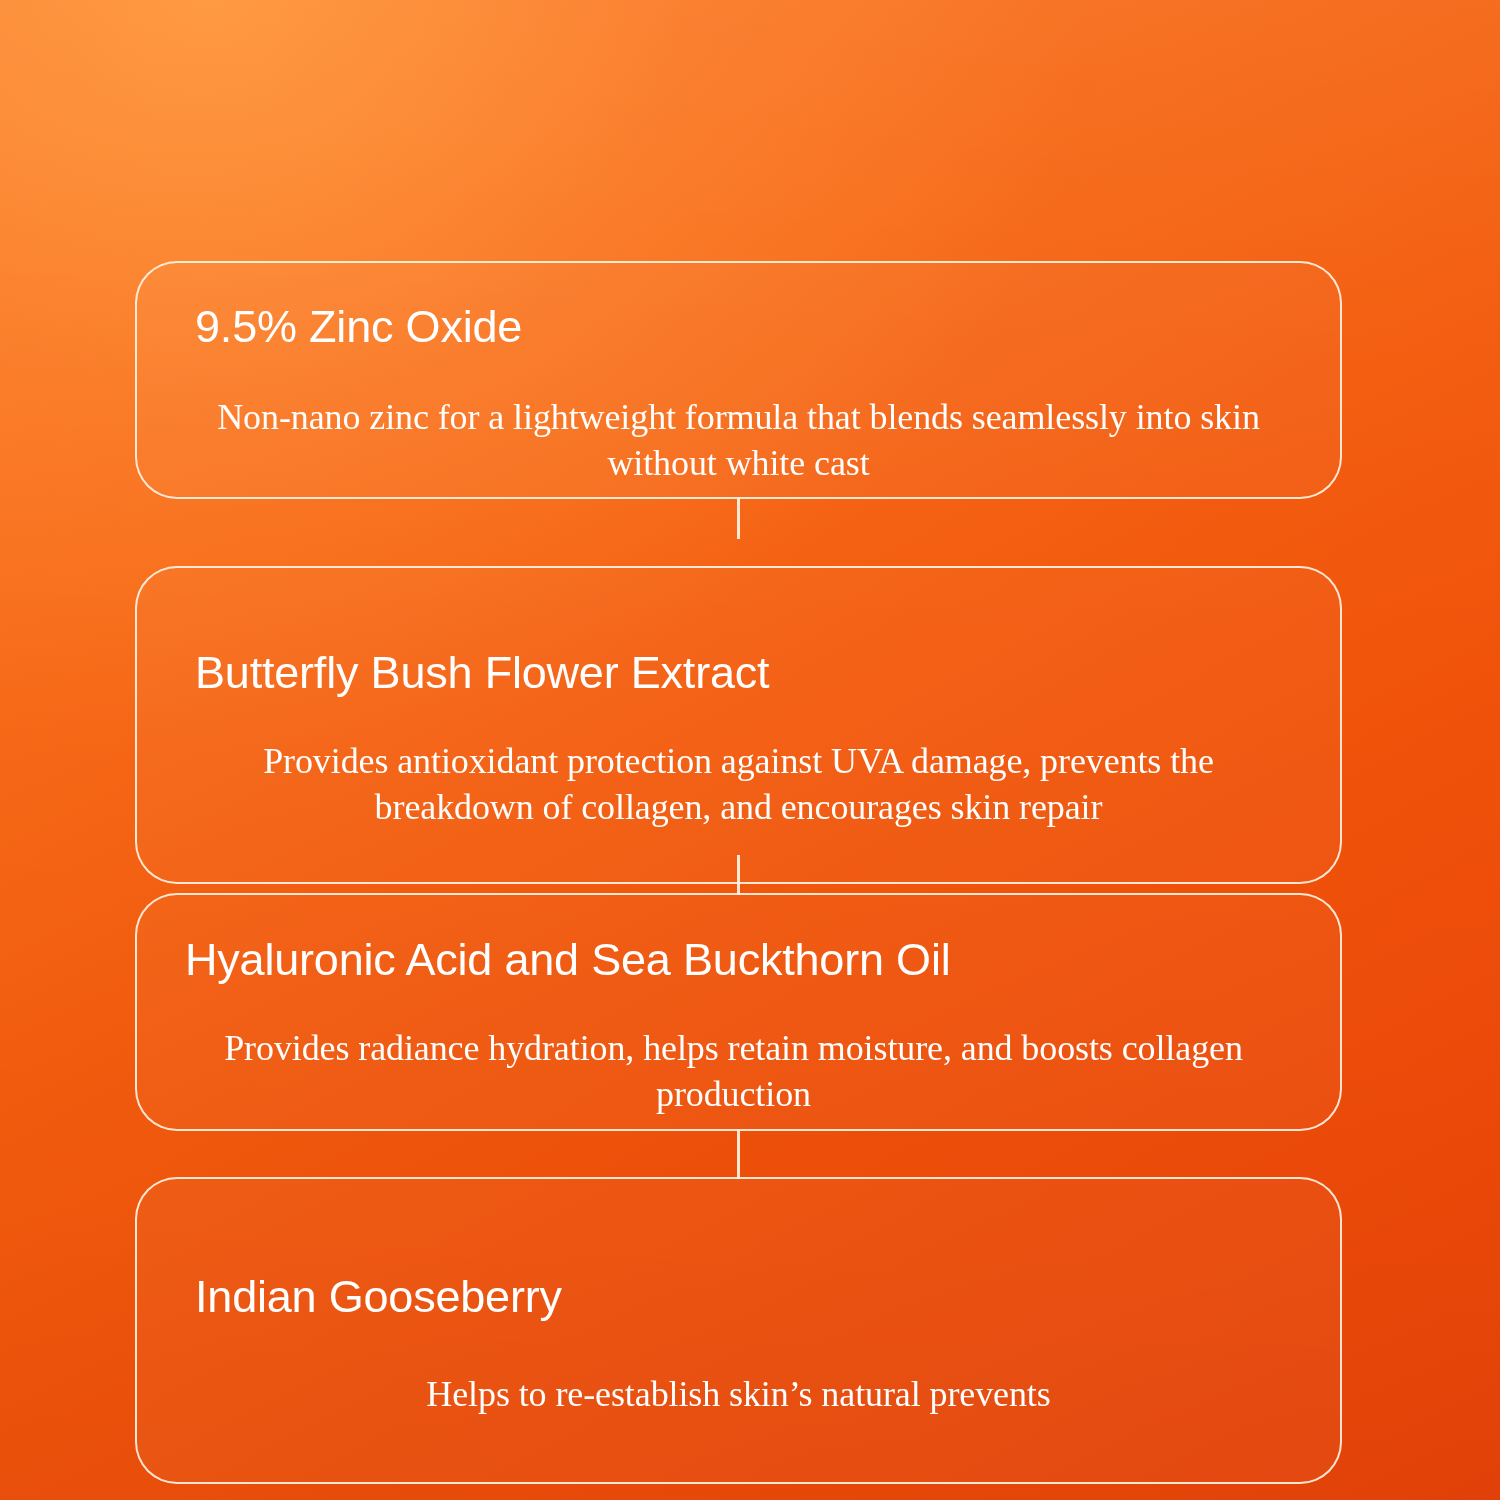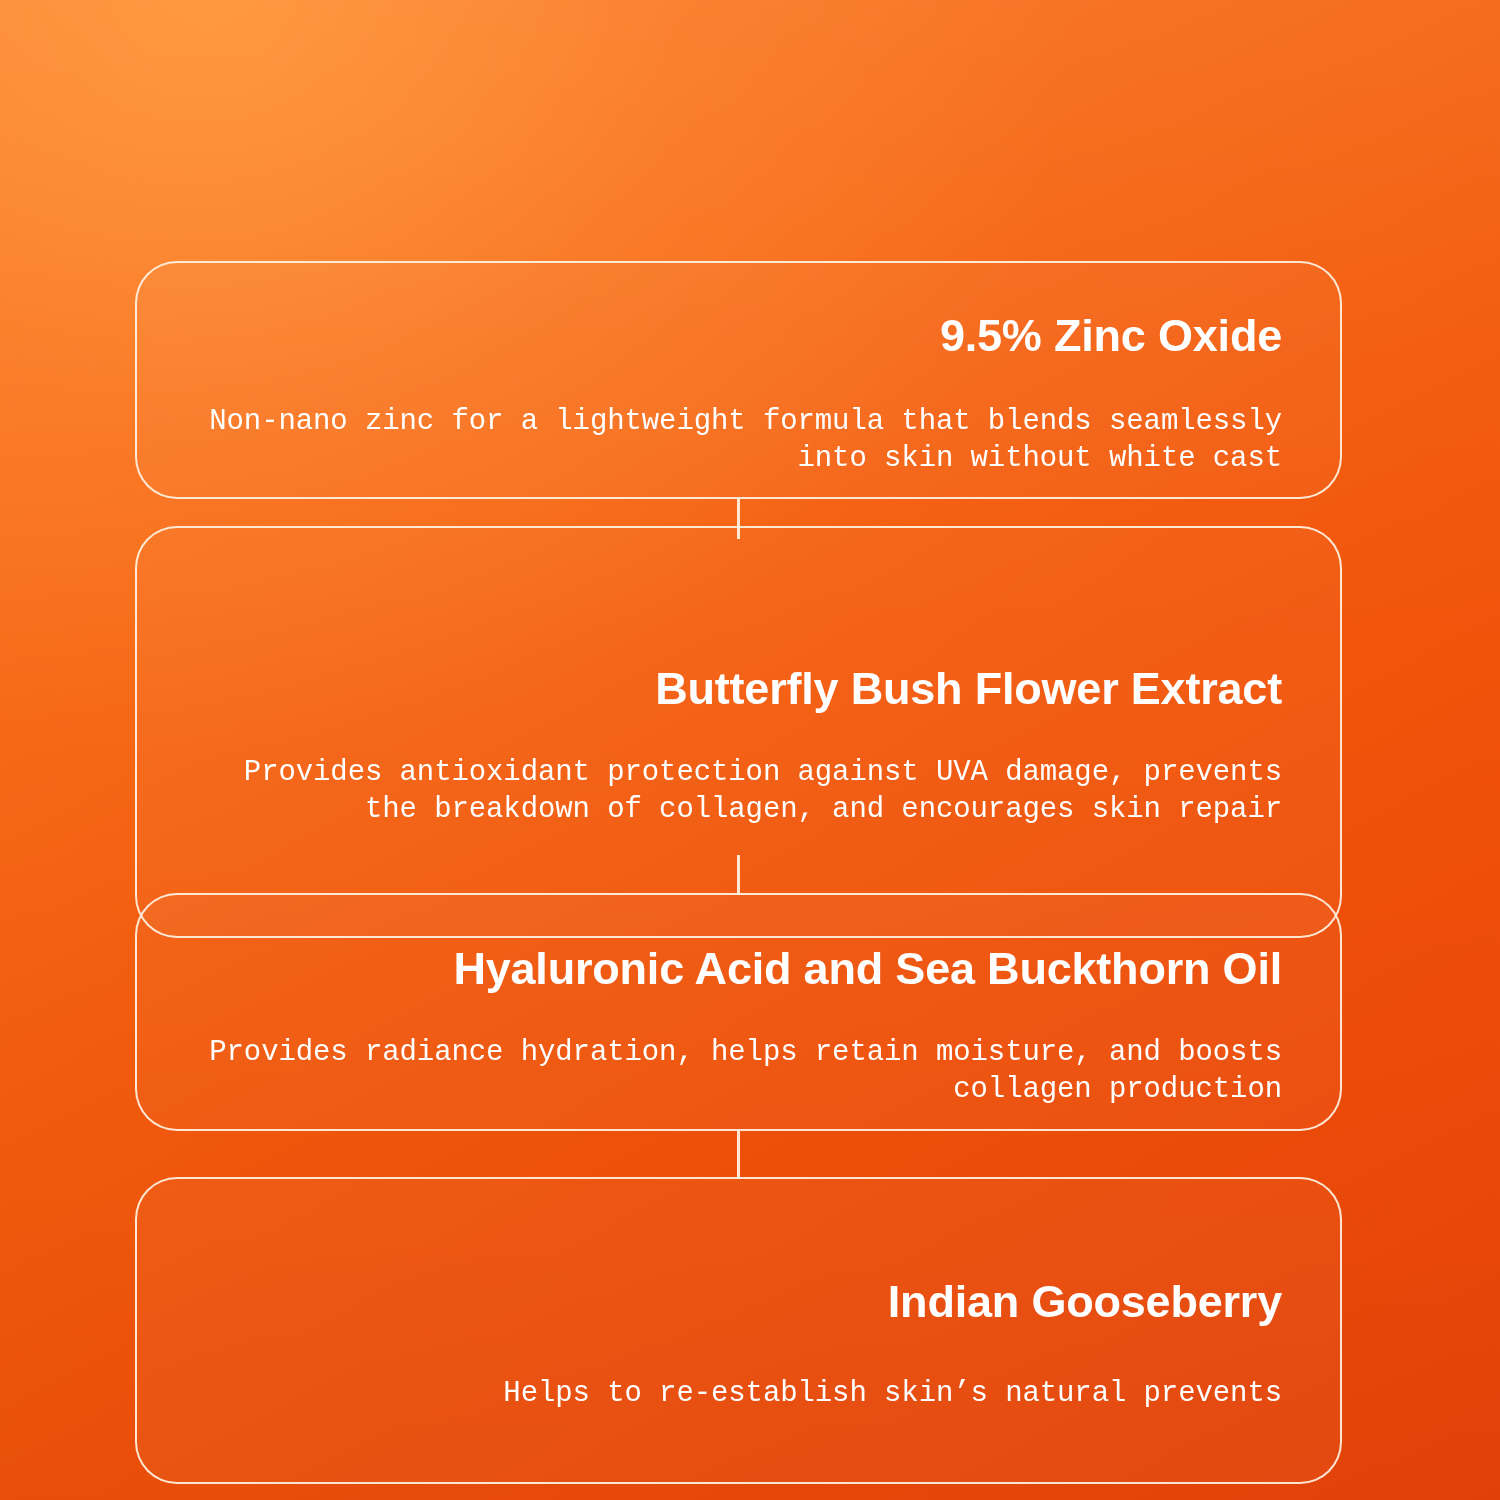--- a/index.html
+++ b/index.html
@@ -89,46 +89,46 @@
     display: flex;
     flex-direction: column;
     align-items: center;
     justify-content: center;
     padding: 0 58px;
   }
 
   .card .card-title {
     display: block;
     width: 100%;
-    text-align: right;
+    text-align: left;
     font-family: "Liberation Sans", sans-serif;
-    font-weight: 700;
+    font-weight: 400;
     color: #FFFFFF;
     font-size: 45px;
     line-height: 1.12;
     letter-spacing: -0.2px;
     margin-top: 28px;
   }
   .card .card-desc {
     display: block;
     width: 100%;
-    text-align: right;
-    font-family: Liberation Mono, monospace;
+    text-align: center;
+    font-family: Liberation Serif, serif;
     font-weight: 400;
     color: #FFFFFF;
-    font-size: 29px;
+    font-size: 36px;
     line-height: 1.28;
     letter-spacing: -0.1px;
   }
 
   
   #card-1 { top: 261px;  height: 238px; }
   #card-1 .card-title { margin-bottom: 42px; }
 
-  #card-2 { top: 526px;  height: 412px; }
+  #card-2 { top: 566px;  height: 318px; }
   #card-2 .card-title { margin-bottom: 40px; }
 
   #card-3 { top: 893px;  height: 238px; padding-left: 48px; }
   #card-3 .card-title { margin-bottom: 40px; }
 
   #card-4 { top: 1177px; height: 307px; }
   #card-4 .card-title { margin-bottom: 48px; }
 
   .connector {
     position: absolute;

